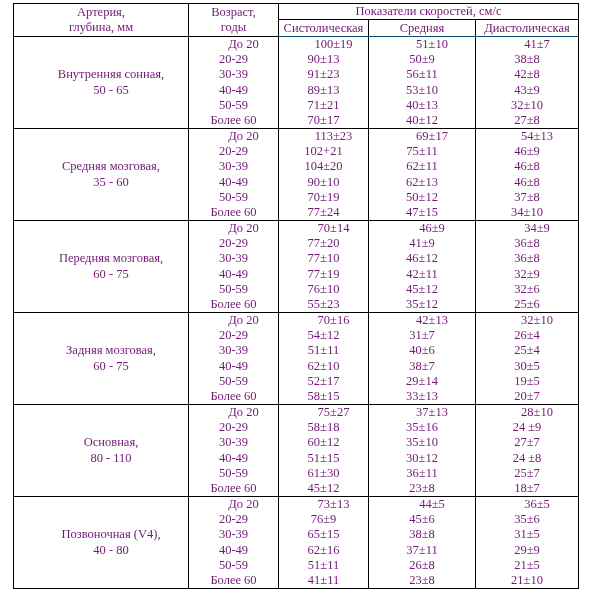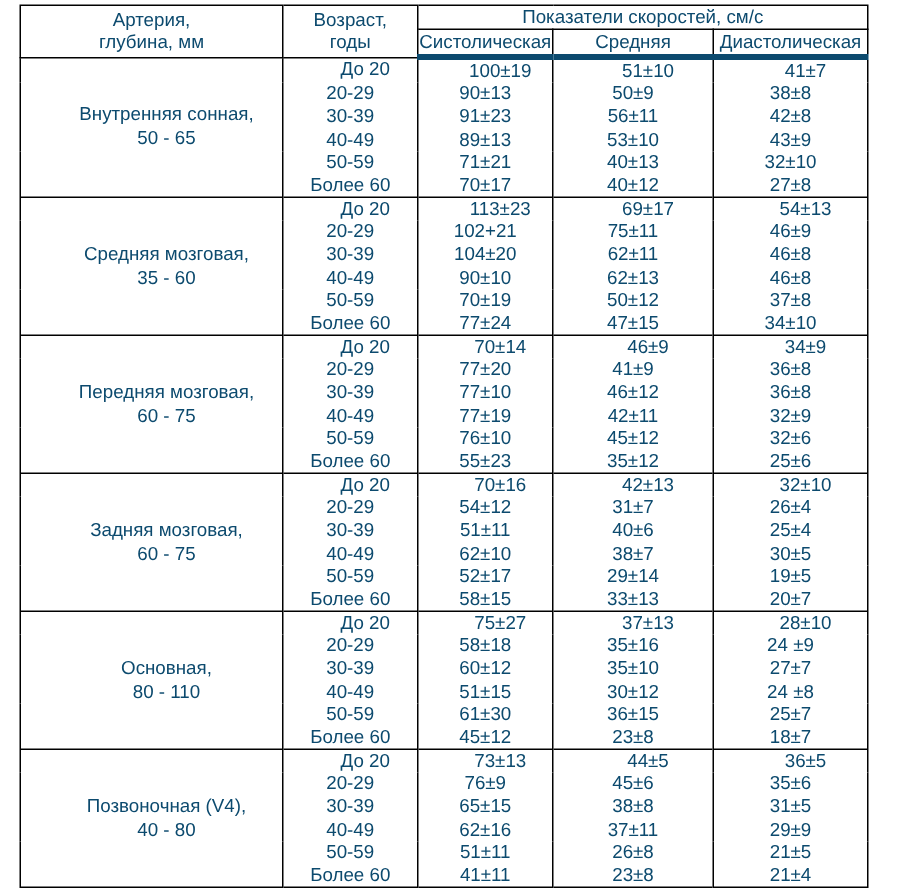--- a/index.html
+++ b/index.html
@@ -8,44 +8,44 @@
     background: #ffffff;
     width: 600px;
     height: 592px;
     overflow: hidden;
   }
   .velocity-table {
     border-collapse: collapse;
     table-layout: fixed;
     width: 565px;
     margin: 3px 0 0 13px;
-    font-family: Liberation Sans, sans-serif;
+    font-family: Liberation Serif, serif;
     font-size: 12.5px;
-    color: #0c4a6e;
+    color: #701a75;
     border: 1.5px solid #000000;
   }
   .velocity-table th,
   .velocity-table td {
     padding: 0;
     font-weight: normal;
     text-align: center;
     vertical-align: middle;
     line-height: 15px;
     overflow: hidden;
     white-space: nowrap;
   }
   
   .velocity-table th,
   .velocity-table td {
     border-left: 1px solid #000000;
     border-right: 1px solid #000000;
   }
   
   thead tr.hdr-row-1 th { border-bottom: 1px solid #000000; height: 15px; }
-  thead tr.hdr-row-2 th { border-bottom: 4px solid #0c4a6e; height: 16px; }
+  thead tr.hdr-row-2 th { border-bottom: 1px solid #0c4a6e; height: 16px; }
   thead th.rowspan2 { border-bottom: 1px solid #000000; }
   
   tbody tr { height: 15.25px; }
   tbody tr.section-start td { border-top: 1px solid #000000; padding-left: 20px; }
   td.artery-cell {
     text-align: center;
     padding-left: 3px;
     line-height: 15.5px;
   }
 </style>
@@ -263,21 +263,21 @@
       </tr>
       <tr>
         <td>40-49</td>
         <td>51±15</td>
         <td>30±12</td>
         <td>24 ±8</td>
       </tr>
       <tr>
         <td>50-59</td>
         <td>61±30</td>
-        <td>36±15</td>
+        <td>36±11</td>
         <td>25±7</td>
       </tr>
       <tr>
         <td>Более 60</td>
         <td>45±12</td>
         <td>23±8</td>
         <td>18±7</td>
       </tr>
       <tr class="section-start">
         <td rowspan="6" class="artery-cell">
@@ -310,16 +310,16 @@
       <tr>
         <td>50-59</td>
         <td>51±11</td>
         <td>26±8</td>
         <td>21±5</td>
       </tr>
       <tr>
         <td>Более 60</td>
         <td>41±11</td>
         <td>23±8</td>
-        <td>21±4</td>
+        <td>21±10</td>
       </tr>
     </tbody>
 </table>
 
 </body></html>

